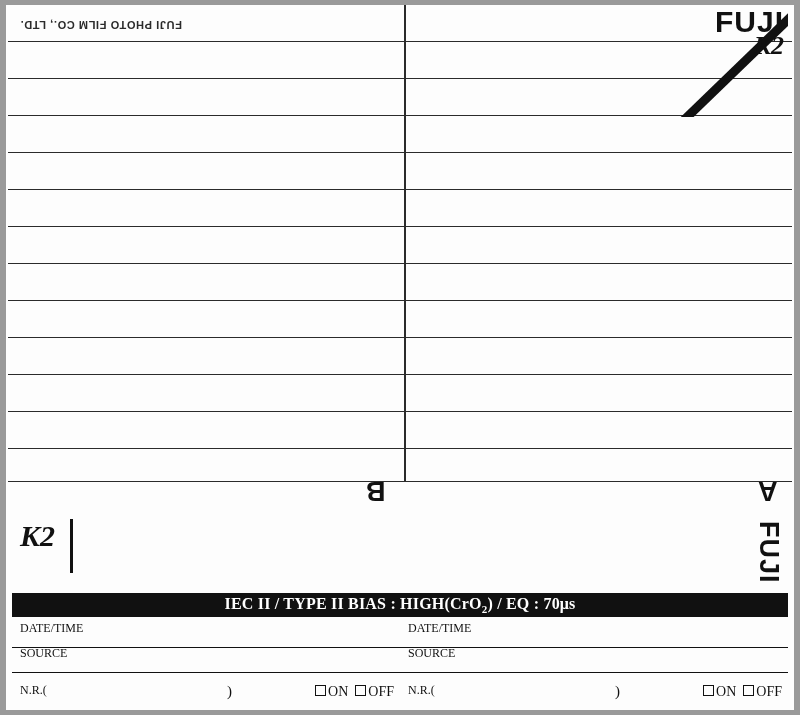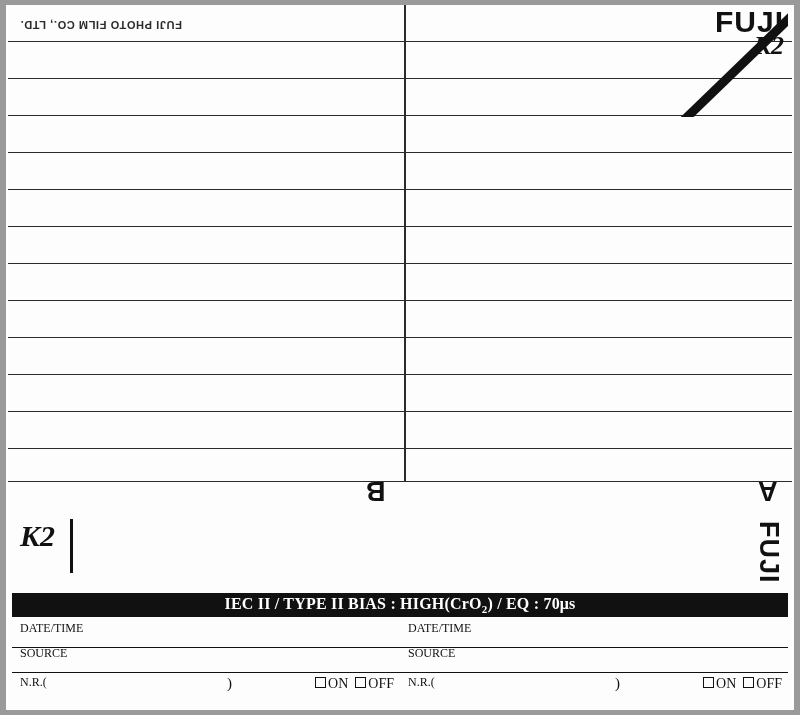--- a/index.html
+++ b/index.html
@@ -340,21 +340,21 @@
         <div class="fieldrow" style="top:25px">
           <div class="half">
             <span class="lbl">SOURCE</span>
           </div>
           <div class="half">
             <span class="lbl">SOURCE</span>
           </div>
           <div class="rule"></div>
         </div>
 
-        <div class="fieldrow" style="top:54px">
+        <div class="fieldrow" style="top:62px">
           <div class="half">
             <span class="lbl">N.R.(</span>
             <span class="paren-right">)</span>
             <span class="onoff"><span class="box"></span><span>ON</span>&nbsp;&nbsp;<span class="box"></span><span>OFF</span></span>
           </div>
           <div class="half">
             <span class="lbl">N.R.(</span>
             <span class="paren-right">)</span>
             <span class="onoff"><span class="box"></span><span>ON</span>&nbsp;&nbsp;<span class="box"></span><span>OFF</span></span>
           </div>

